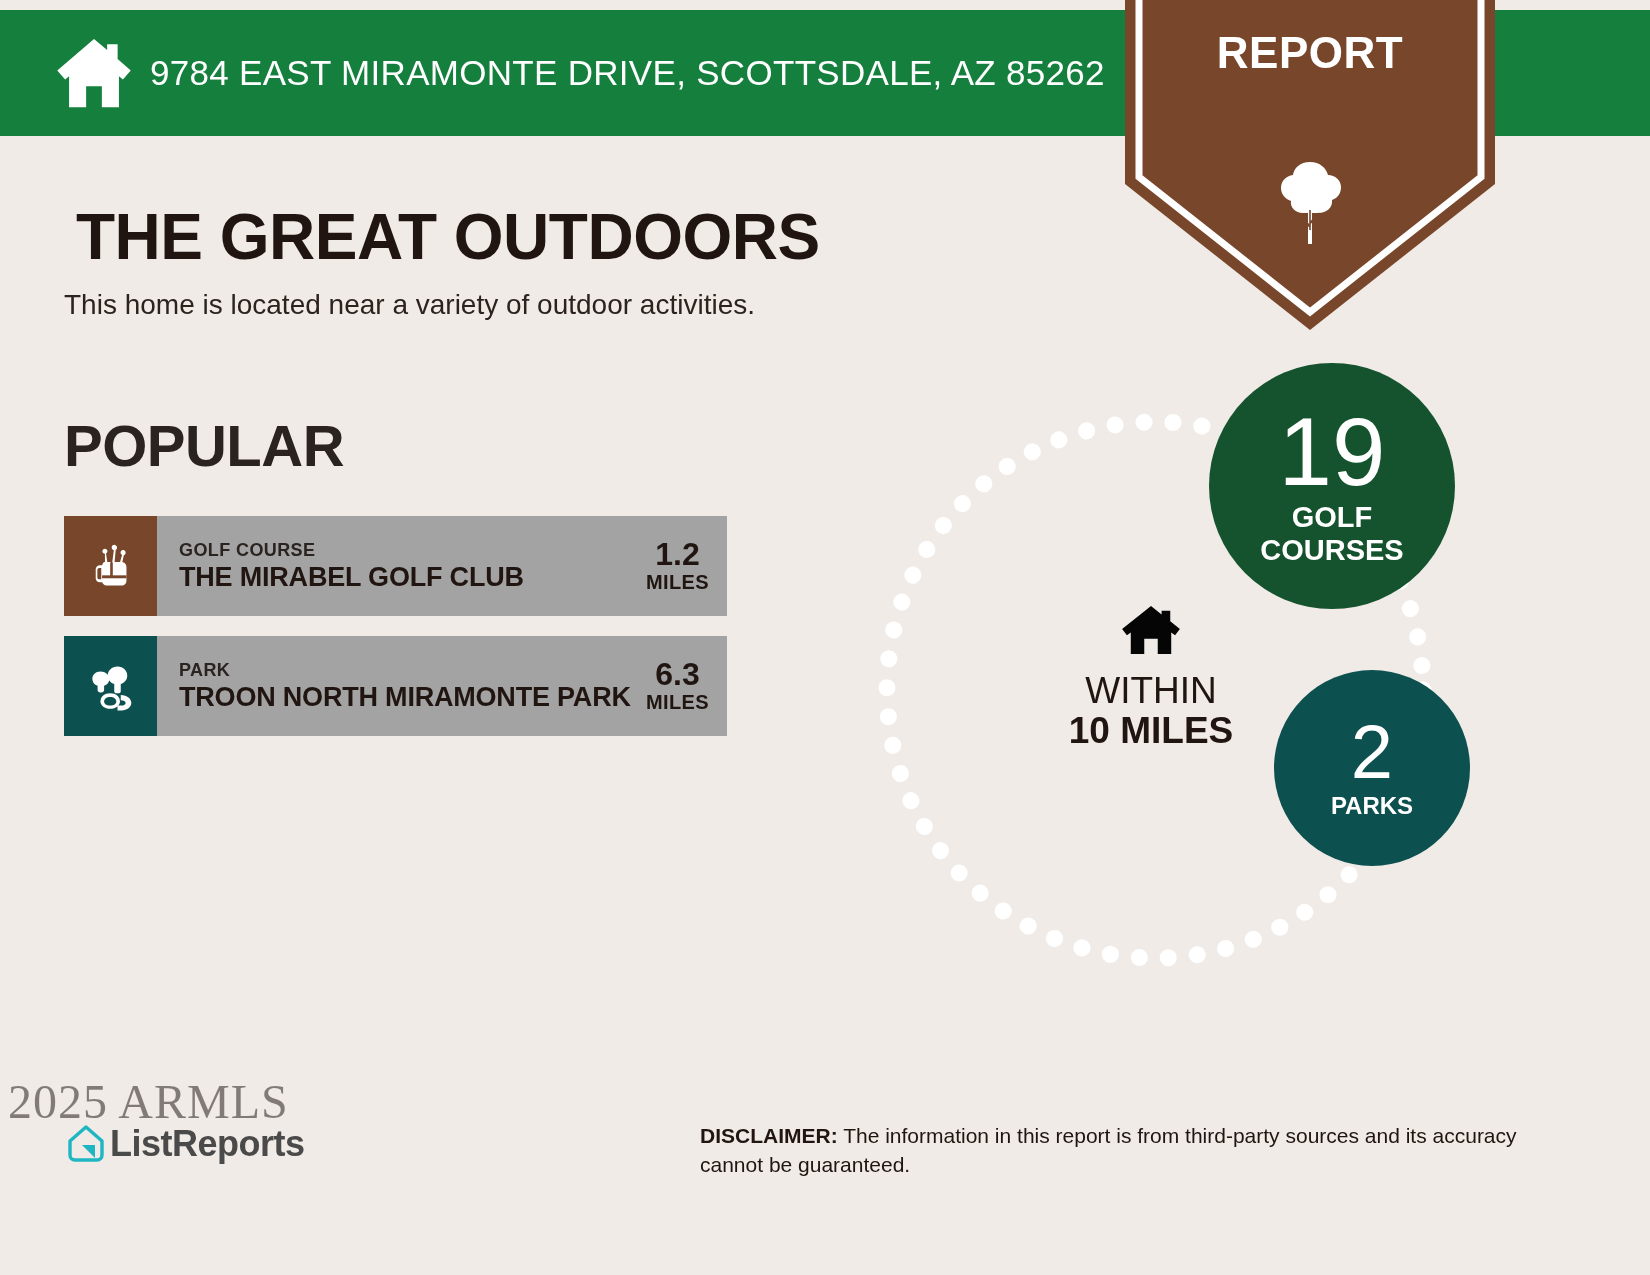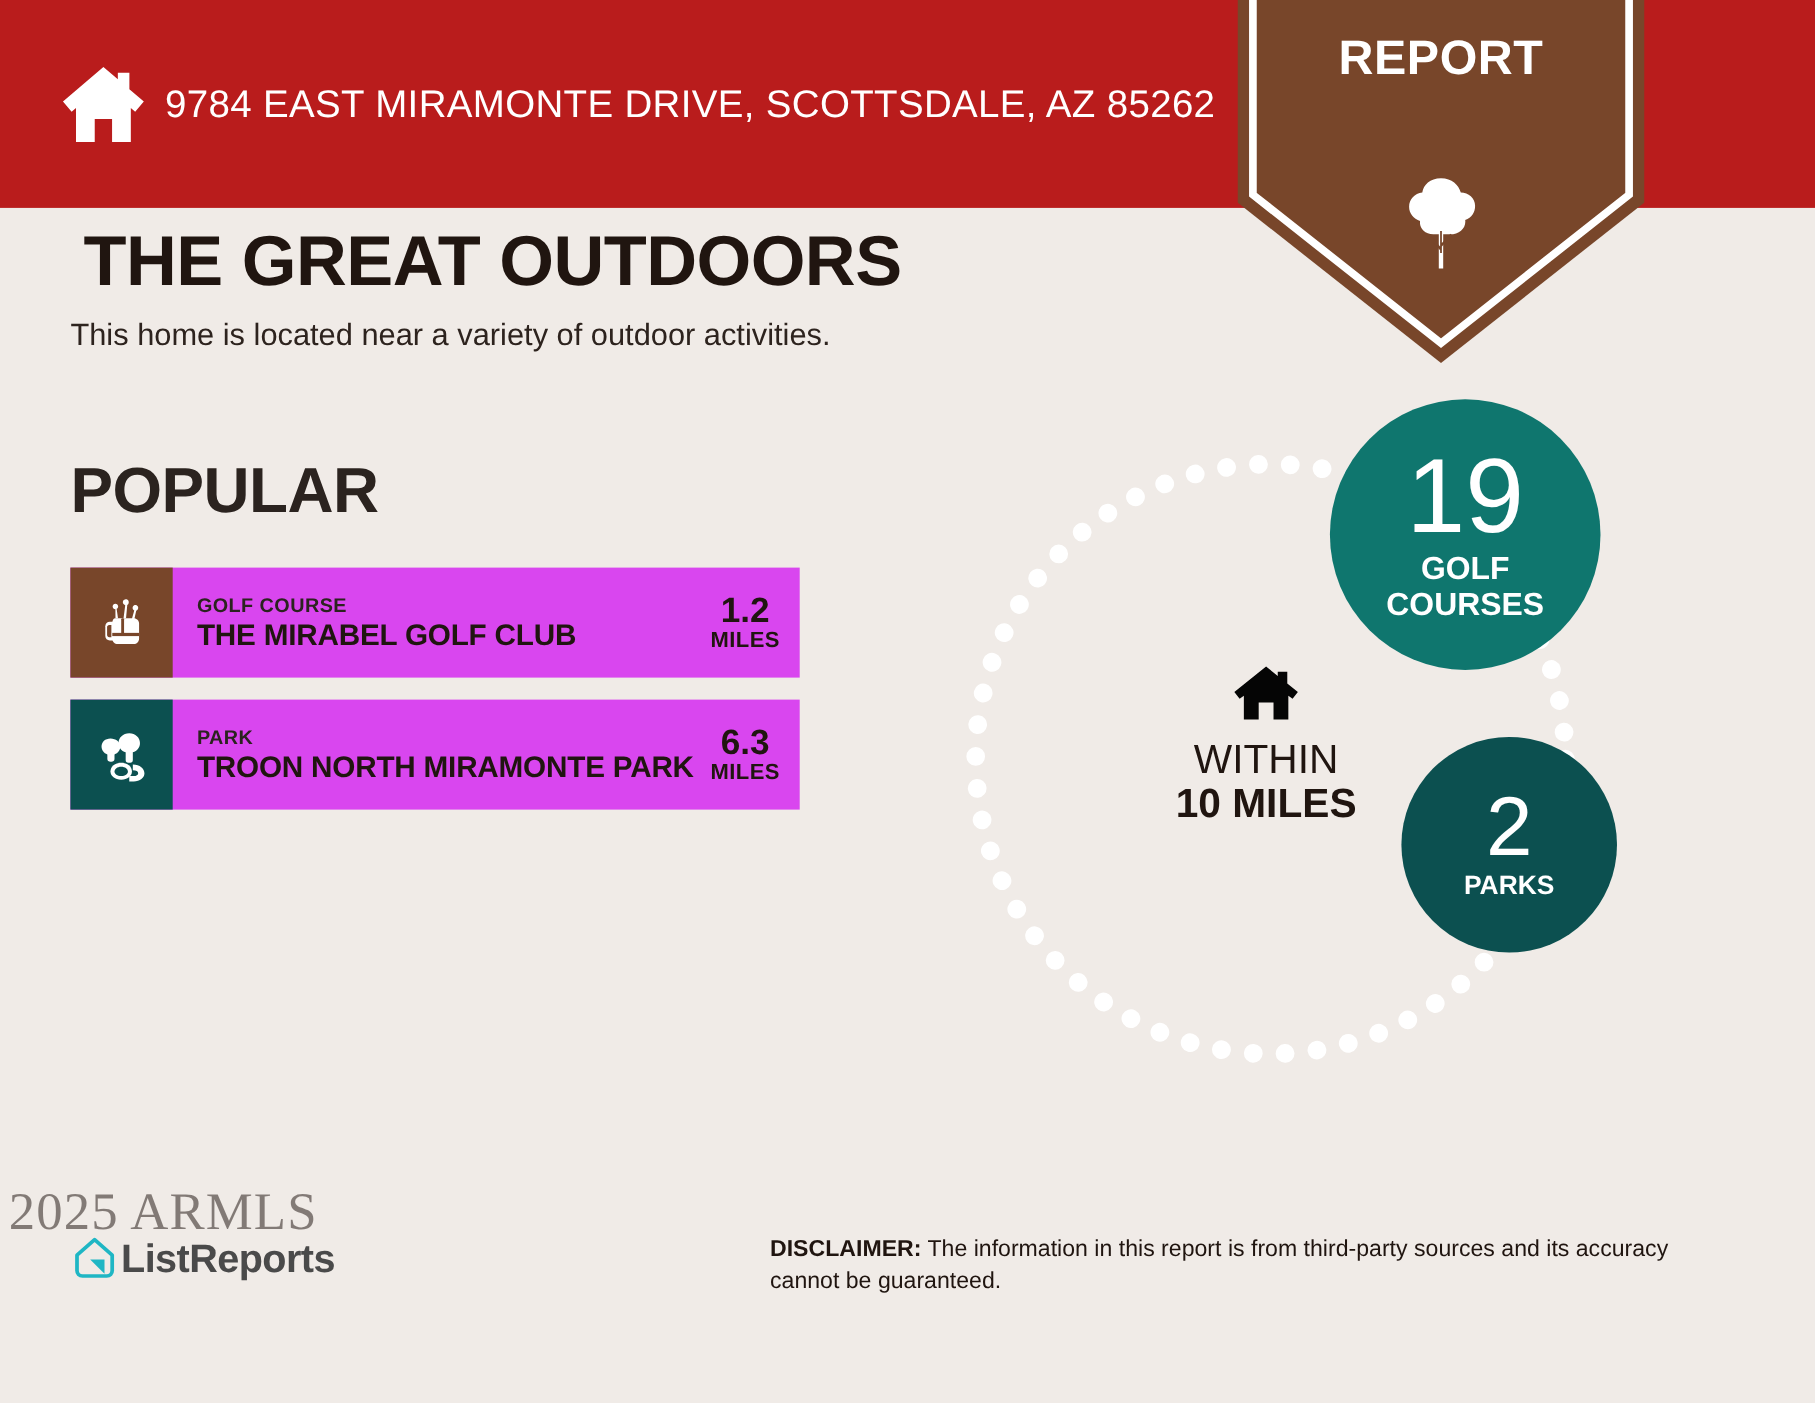--- a/index.html
+++ b/index.html
@@ -11,24 +11,24 @@
     height: 1275px;
     background: #f0ebe7;
     font-family: "Liberation Sans", sans-serif;
     overflow: hidden;
     position: relative;
   }
 
   
   .header-bar {
     position: absolute;
-    left: 0; top: 0;
+    left: 0; top: 10px;
     width: 1650px;
-    height: 189px;
-    background: #b91c1c;
+    height: 126px;
+    background: #15803d;
     display: flex;
     align-items: center;
     z-index: 2;
   }
   .header-home-icon {
     margin-left: 52px;
     width: 84px;
     height: 84px;
     display: block;
     flex: 0 0 auto;
@@ -95,21 +95,21 @@
   }
   .poi-list {
     position: absolute;
     left: 64px; top: 516px;
     width: 663px;
     z-index: 2;
   }
   .poi-row {
     display: flex;
     align-items: stretch;
-    background: #d946ef;
+    background: #a3a3a3;
     height: 100px;
     margin-bottom: 20px;
   }
   .poi-iconbox {
     width: 93px;
     flex: 0 0 93px;
     display: flex;
     align-items: center;
     justify-content: center;
   }
@@ -168,21 +168,21 @@
     display: flex;
     flex-direction: column;
     align-items: center;
     justify-content: center;
     color: #ffffff;
     text-align: center;
   }
   .stat-golf {
     left: 389px; top: 23px;
     width: 246px; height: 246px;
-    background: #0f766e;
+    background: #14532d;
     z-index: 3;
   }
   .stat-parks {
     left: 454px; top: 330px;
     width: 196px; height: 196px;
     background: #0c5050;
     z-index: 3;
   }
   .stat-value { font-weight: 400; line-height: 0.95; }
   .stat-golf .stat-value { font-size: 96px; }

